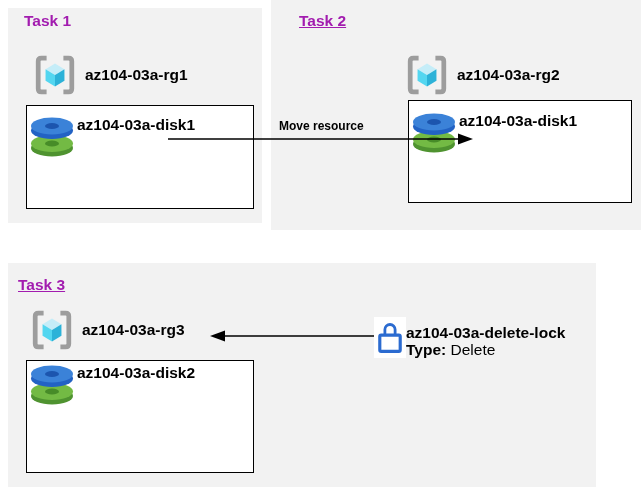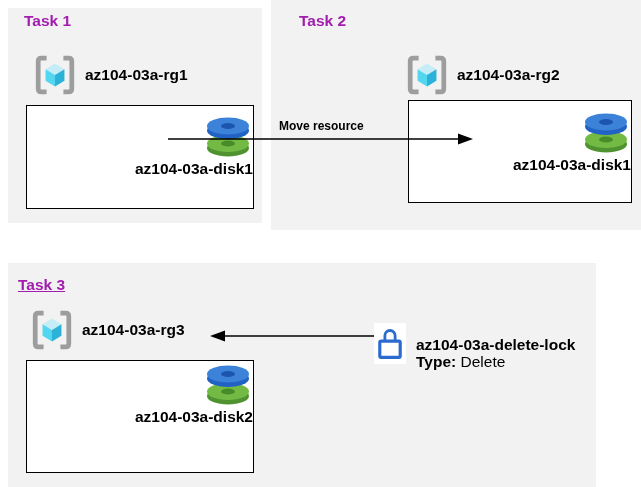--- a/index.html
+++ b/index.html
@@ -7,39 +7,39 @@
     position:relative;width:641px;height:487px;background:#ffffff;
     font-family:"Liberation Sans","DejaVu Sans",sans-serif;color:#000;
     overflow:hidden;
   }
   .panel{position:absolute;background:#f2f2f2;}
   #task1{left:8px;top:8px;width:254px;height:215px;}
   #task2{left:271px;top:0;width:370px;height:230px;}
   #task3{left:8px;top:263px;width:588px;height:224px;}
   .task-title{position:absolute;font-size:15.5px;font-weight:bold;color:#a21caf;white-space:nowrap;}
   #task1 .task-title{left:16px;top:4px;}
-  #task2 .task-title{left:28px;top:12px;}
+  #task2 .task-title{left:28px;top:12px;text-decoration:underline;}
   #task3 .task-title{left:10px;top:13px;text-decoration:underline;}
   .rg-row{position:absolute;display:flex;align-items:center;gap:9px;}
   #task1 .rg-row{left:26px;top:46px;}
   #task2 .rg-row{left:135px;top:54px;}
   #task3 .rg-row{left:23px;top:46px;}
   .rg-label{font-size:15.5px;font-weight:bold;white-space:nowrap;}
   .disk-box{
     position:absolute;background:#fff;border:1.5px solid #000;
-    display:flex;flex-direction:column;align-items:flex-end;
+    display:flex;flex-direction:row;align-items:flex-start;
     box-sizing:border-box;
   }
   #task1 .disk-box{left:18px;top:97px;width:228px;height:104px;padding-top:7px;}
   #task2 .disk-box{left:137px;top:100px;width:224px;height:103px;padding-top:8px;}
   #task3 .disk-box{left:18px;top:97px;width:228px;height:113px;}
   .disk-label{font-size:15.5px;font-weight:bold;margin-top:3px;white-space:nowrap;}
   .overlay{position:absolute;left:0;top:0;width:641px;height:487px;pointer-events:none;}
   .move-label{position:absolute;left:279px;top:119px;font-size:12px;font-weight:bold;white-space:nowrap;}
-  .lock-group{position:absolute;left:374px;top:323px;display:flex;gap:10px;align-items:flex-start;}
+  .lock-group{position:absolute;left:374px;top:311px;display:flex;align-items:flex-end;}
   .lock-square{width:32px;height:41px;background:#fff;display:flex;align-items:center;justify-content:center;}
   .lock-text{padding-top:13px;line-height:17px;font-size:15.5px;}
   .lock-name{font-weight:bold;white-space:nowrap;}
   .lock-type{white-space:nowrap;}
   .lock-type b{font-weight:bold;}
 </style>
 </head>
 <body>
 
 <div class="canvas">

